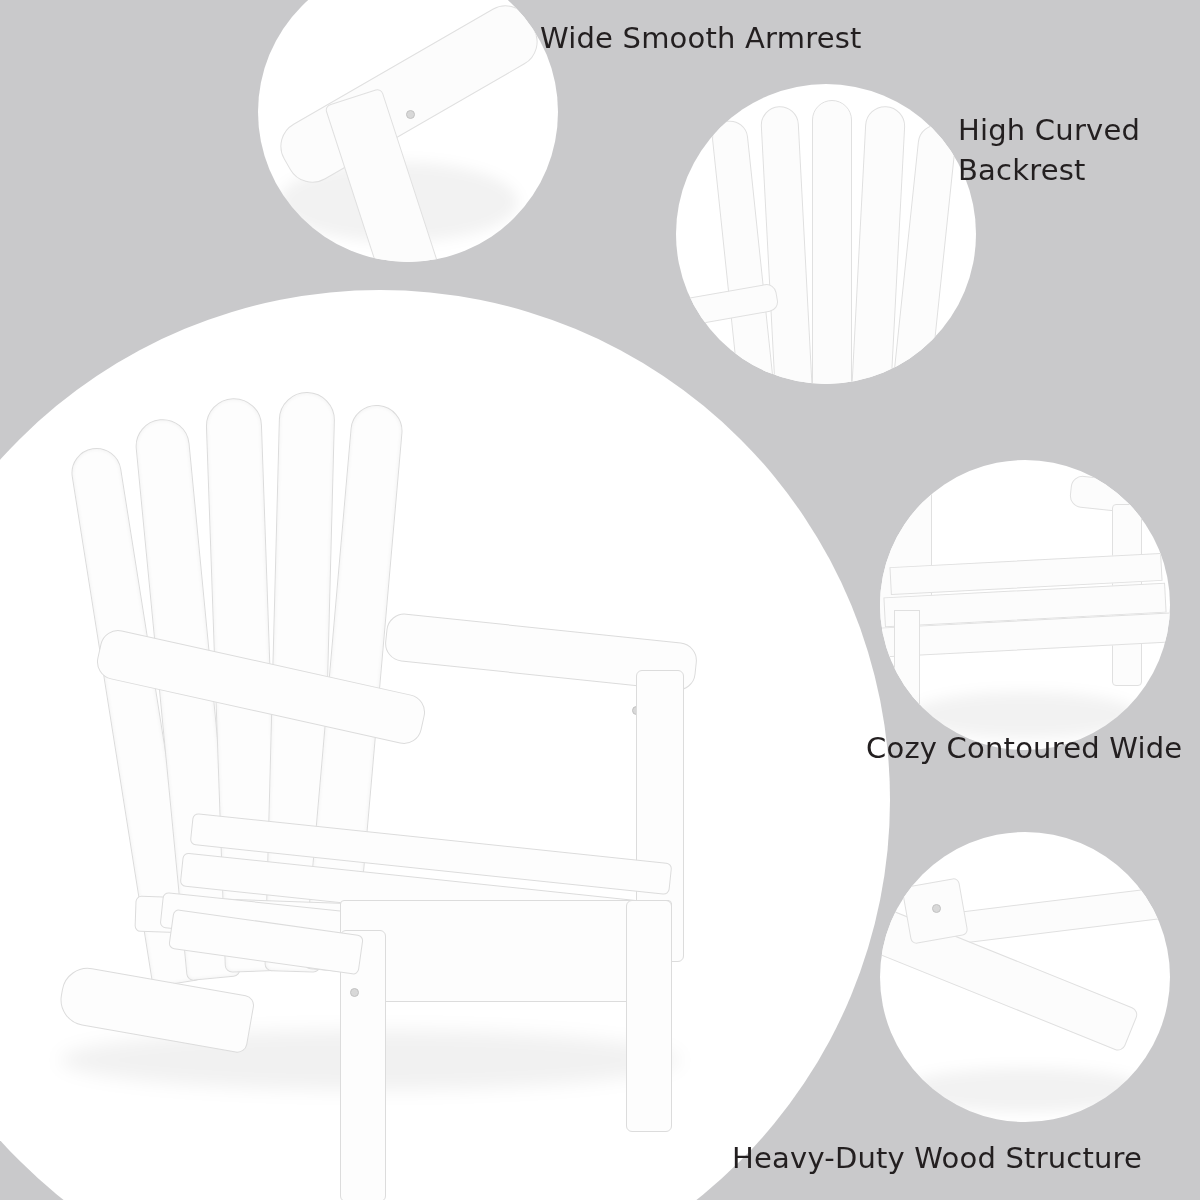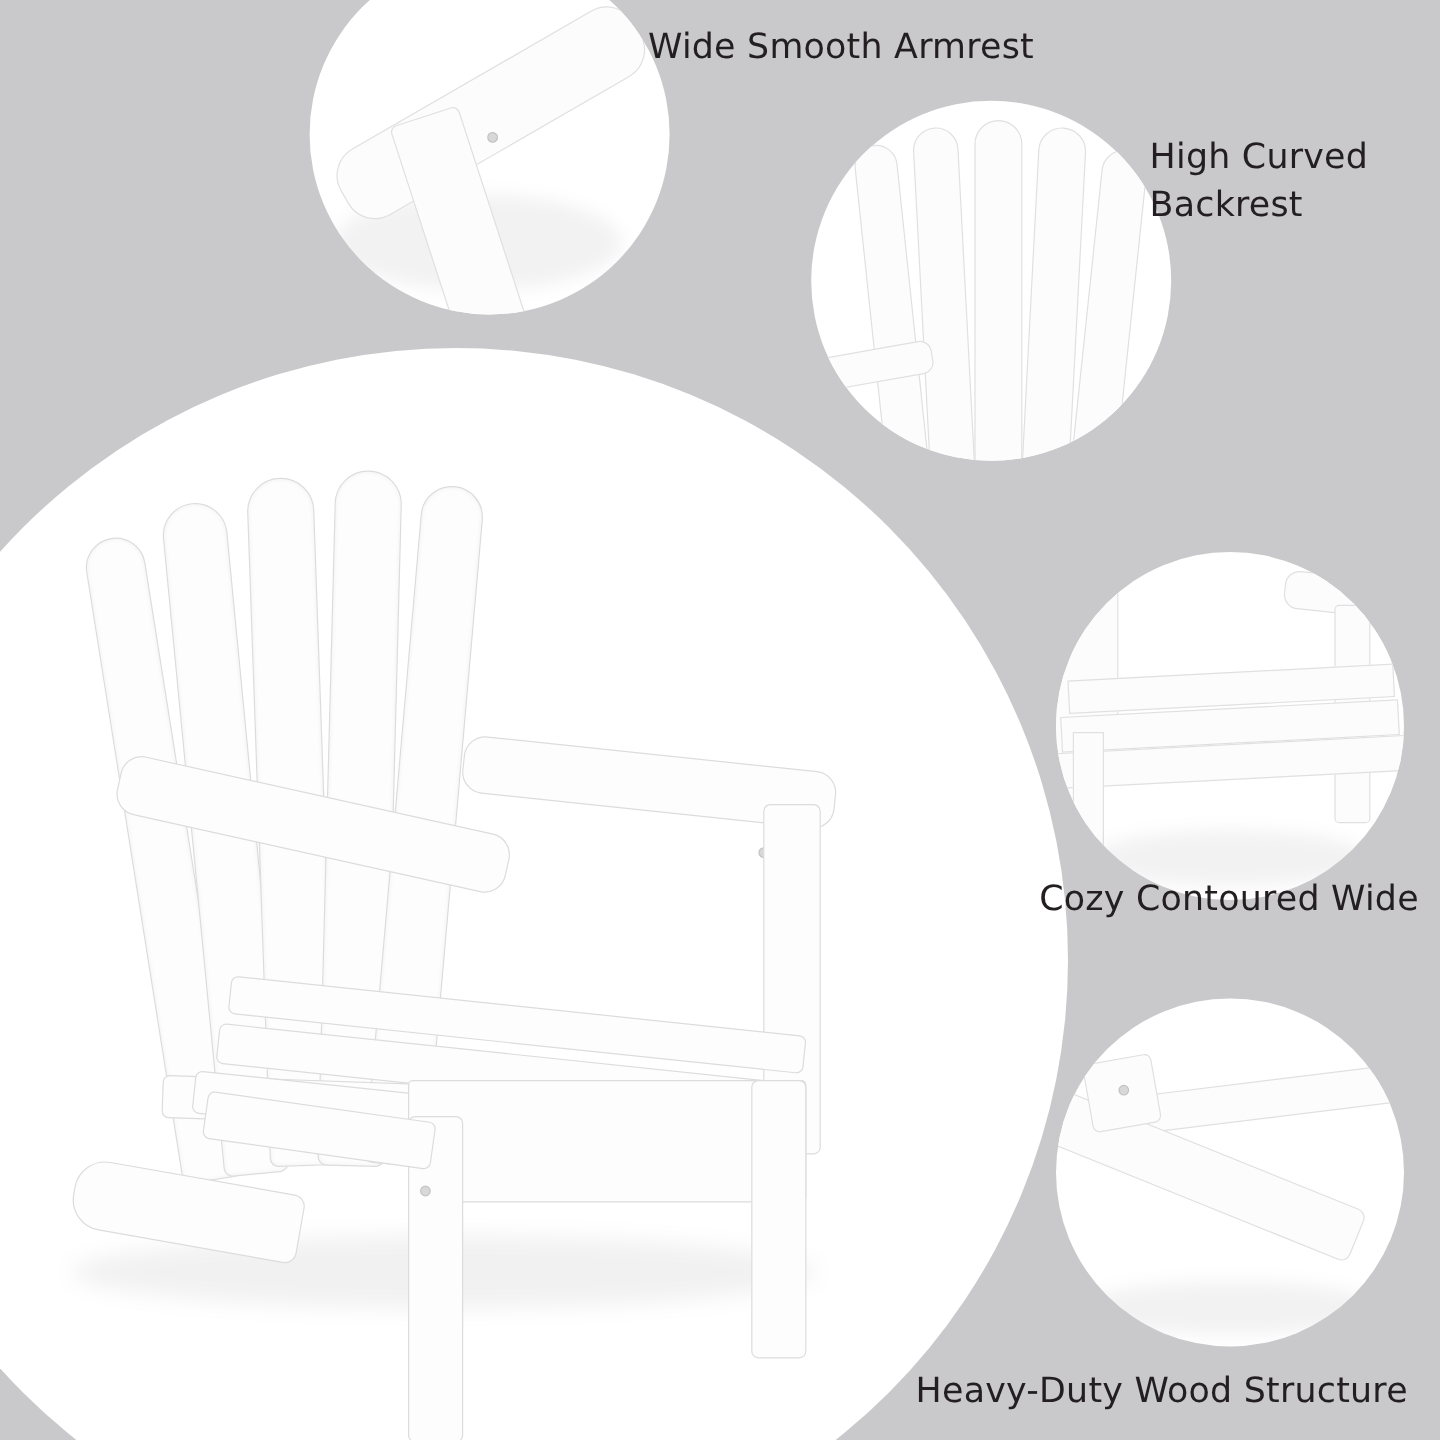--- a/index.html
+++ b/index.html
@@ -163,15 +163,15 @@
     <div class="d-soft" style="left:20px; top:236px; width:250px; height:44px; border-radius:50%;"></div>
   </div>
 
   <div class="label" style="left:540px; top:18px;">Wide Smooth Armrest</div>
 
   <div class="label" style="left:958px; top:110px;">High Curved
 Backrest</div>
 
   <div class="label" style="left:866px; top:728px;">Cozy Contoured Wide</div>
 
-  <div class="label" style="left:763px; top:1138px;">Heavy-Duty Wood Structure</div>
+  <div class="label" style="left:732px; top:1138px;">Heavy-Duty Wood Structure</div>
 
 </div>
 
 </body></html>

